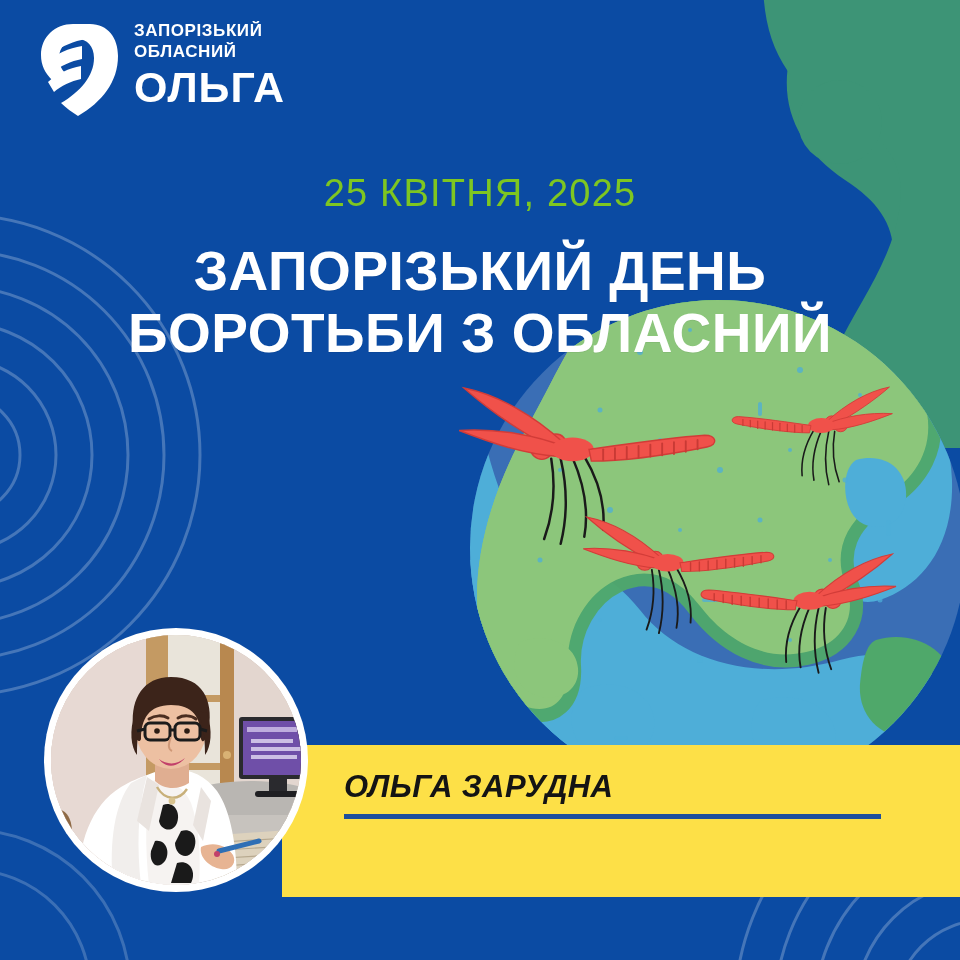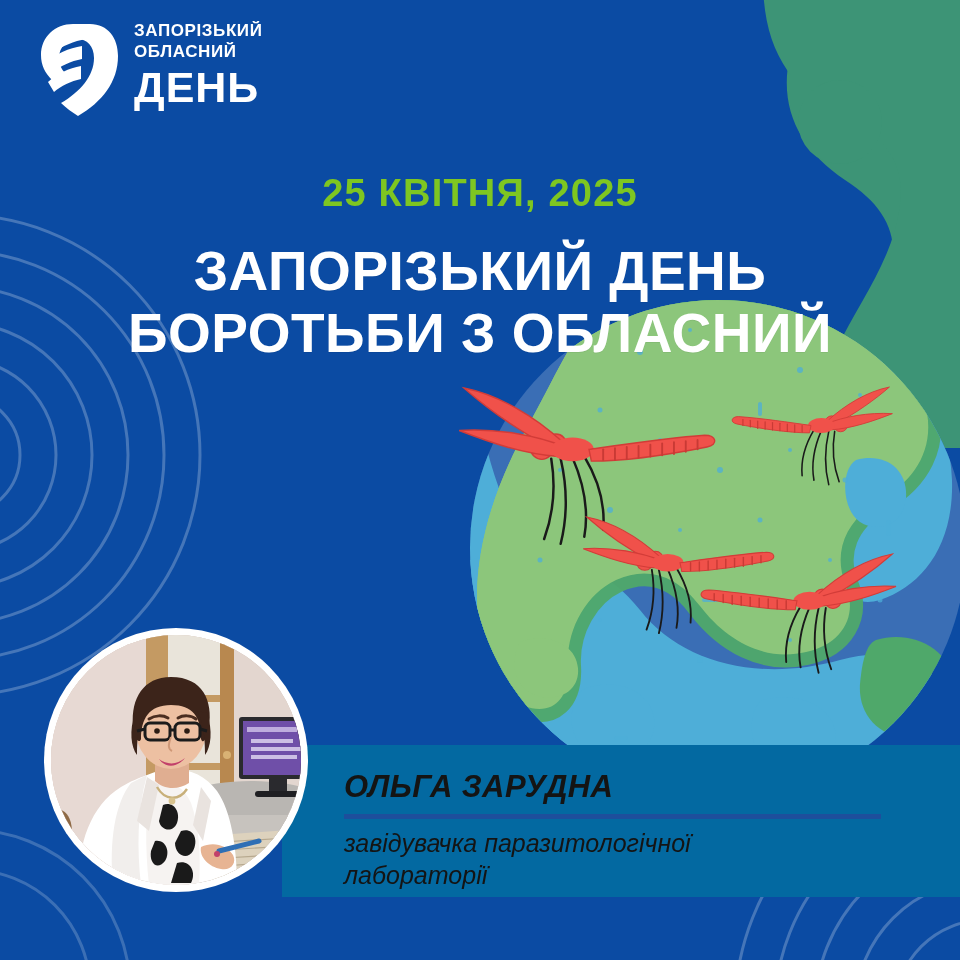--- a/index.html
+++ b/index.html
@@ -34,36 +34,36 @@
     color:#ffffff;font-weight:bold;font-size:43px;
     letter-spacing:1px;margin-top:2px;
   }
 
   
   #headline{
     position:absolute;left:0;top:172px;width:960px;
     text-align:center;z-index:40;
   }
   #date{
-    color:#7ec621;font-weight:bold;font-size:38px;
+    color:#7ec621;font-weight:normal;font-size:38px;
     letter-spacing:1.2px;margin:0 0 26px 0;
   }
   #title{
     color:#ffffff;font-weight:bold;font-size:55px;
     line-height:1.12;letter-spacing:.5px;margin:0;
     text-shadow:0 1px 0 rgba(0,0,0,.05);
   }
   #title .l1{display:block;}
   #title .l2{display:block;}
 
   
   #namecard{
     position:absolute;left:282px;top:745px;
     width:678px;height:152px;
-    background:#0369a1;z-index:45;
+    background:#fde047;z-index:45;
   }
   #namecard .inner{padding:26px 0 0 62px;}
   #person-name{
     color:#141414;font-weight:bold;font-style:italic;
     font-size:31px;letter-spacing:.4px;margin:0;line-height:1;
   }
   #rule{
     width:537px;height:5px;background:#1d4f9c;
     margin:12px 0 9px 0;
   }
@@ -267,40 +267,36 @@
       <path fill="#ffffff" d="M54,2 C72,2 82,16 82,34 C82,60 66,80 42,94 C36,90 30,86 25,81
                C44,70 58,54 58,36 C58,24 51,17 41,17 C31,17 23,25 23,36
                C23,42 25,47 29,51 L16,58 C9,51 5,43 5,33 C5,15 19,2 37,2 Z"></path>
       <path fill="#ffffff" d="M12,20 C22,12 36,6 50,4 L50,17 C38,19 26,24 17,31 Z"></path>
       <path fill="#ffffff" d="M10,40 C20,32 33,26 46,24 L46,37 C35,39 24,44 16,51 Z"></path>
       <path fill="#ffffff" d="M12,60 C21,52 33,46 45,44 L45,57 C35,59 25,64 18,70 Z"></path>
     </svg>
     <div class="words">
       <span class="w1">ЗАПОРІЗЬКИЙ</span>
       <span class="w2">ОБЛАСНИЙ</span>
-      <span class="w3">ДЕНЬ</span>
+      <span class="w3">ОЛЬГА</span>
     </div>
   </div>
 
   <div id="headline">
     <p id="date">25 КВІТНЯ, 2025</p>
     <h1 id="title">
       <span class="l1">ЗАПОРІЗЬКИЙ ДЕНЬ</span>
       <span class="l2">БОРОТЬБИ З ОБЛАСНИЙ</span>
     </h1>
   </div>
 
   <div id="namecard">
     <div class="inner">
       <p id="person-name">ОЛЬГА ЗАРУДНА</p>
       <div id="rule"></div>
-      <p id="person-role">
-        <span>завідувачка паразитологічної</span><br>
-        <span>лабораторії</span>
-      </p>
     </div>
   </div>
 
   <div id="portrait">
     <div class="ring">
       <svg viewBox="0 0 250 250" xmlns="http://www.w3.org/2000/svg" aria-hidden="true">
 
         <rect x="0" y="0" width="250" height="250" fill="#e3d6cf"></rect>
         <rect x="0" y="0" width="95" height="250" fill="#e7d9d3"></rect>
 

